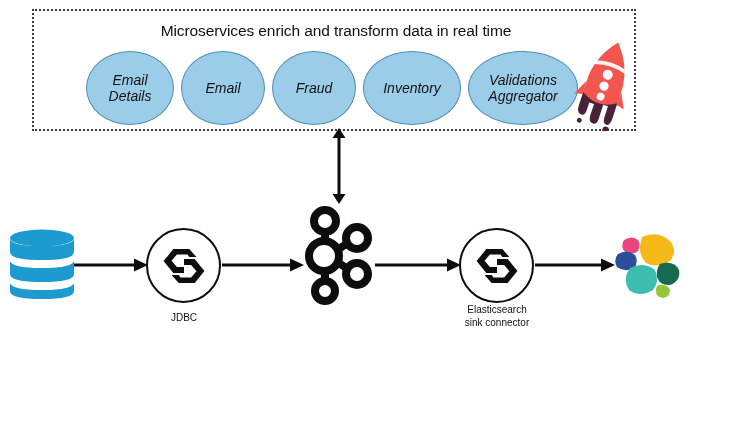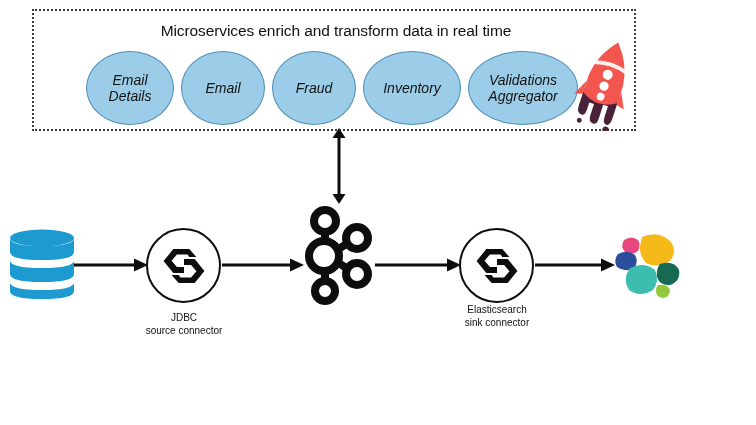--- a/index.html
+++ b/index.html
@@ -236,21 +236,20 @@
 
   <div class="connector src">
     <svg viewBox="0 0 54 44" width="48" height="40">
       <path d="M15 3 L33 3 L41 12 L33 12 L31 9 L19 9 L13 16 L19 23 L27 23 L27 30 L15 30 L4 16.5 Z" fill="#0d0d0d"></path>
       <path d="M39 41 L21 41 L13 32 L21 32 L23 35 L35 35 L41 28 L35 21 L27 21 L27 14 L39 14 L50 27.5 Z" fill="#0d0d0d"></path>
     </svg>
   </div>
 
   <div class="caption jdbc">
     <div>JDBC</div>
-    <div>source connector</div>
   </div>
 
   <div class="arrow arrow-b">
     <svg viewBox="0 0 82 18" width="82" height="18">
       <line x1="0" y1="9" x2="68" y2="9" stroke="#0d0d0d" stroke-width="3"></line>
       <polygon points="68,2.5 82,9 68,15.5" fill="#0d0d0d"></polygon>
     </svg>
   </div>
 
   <div class="vert-arrow">

